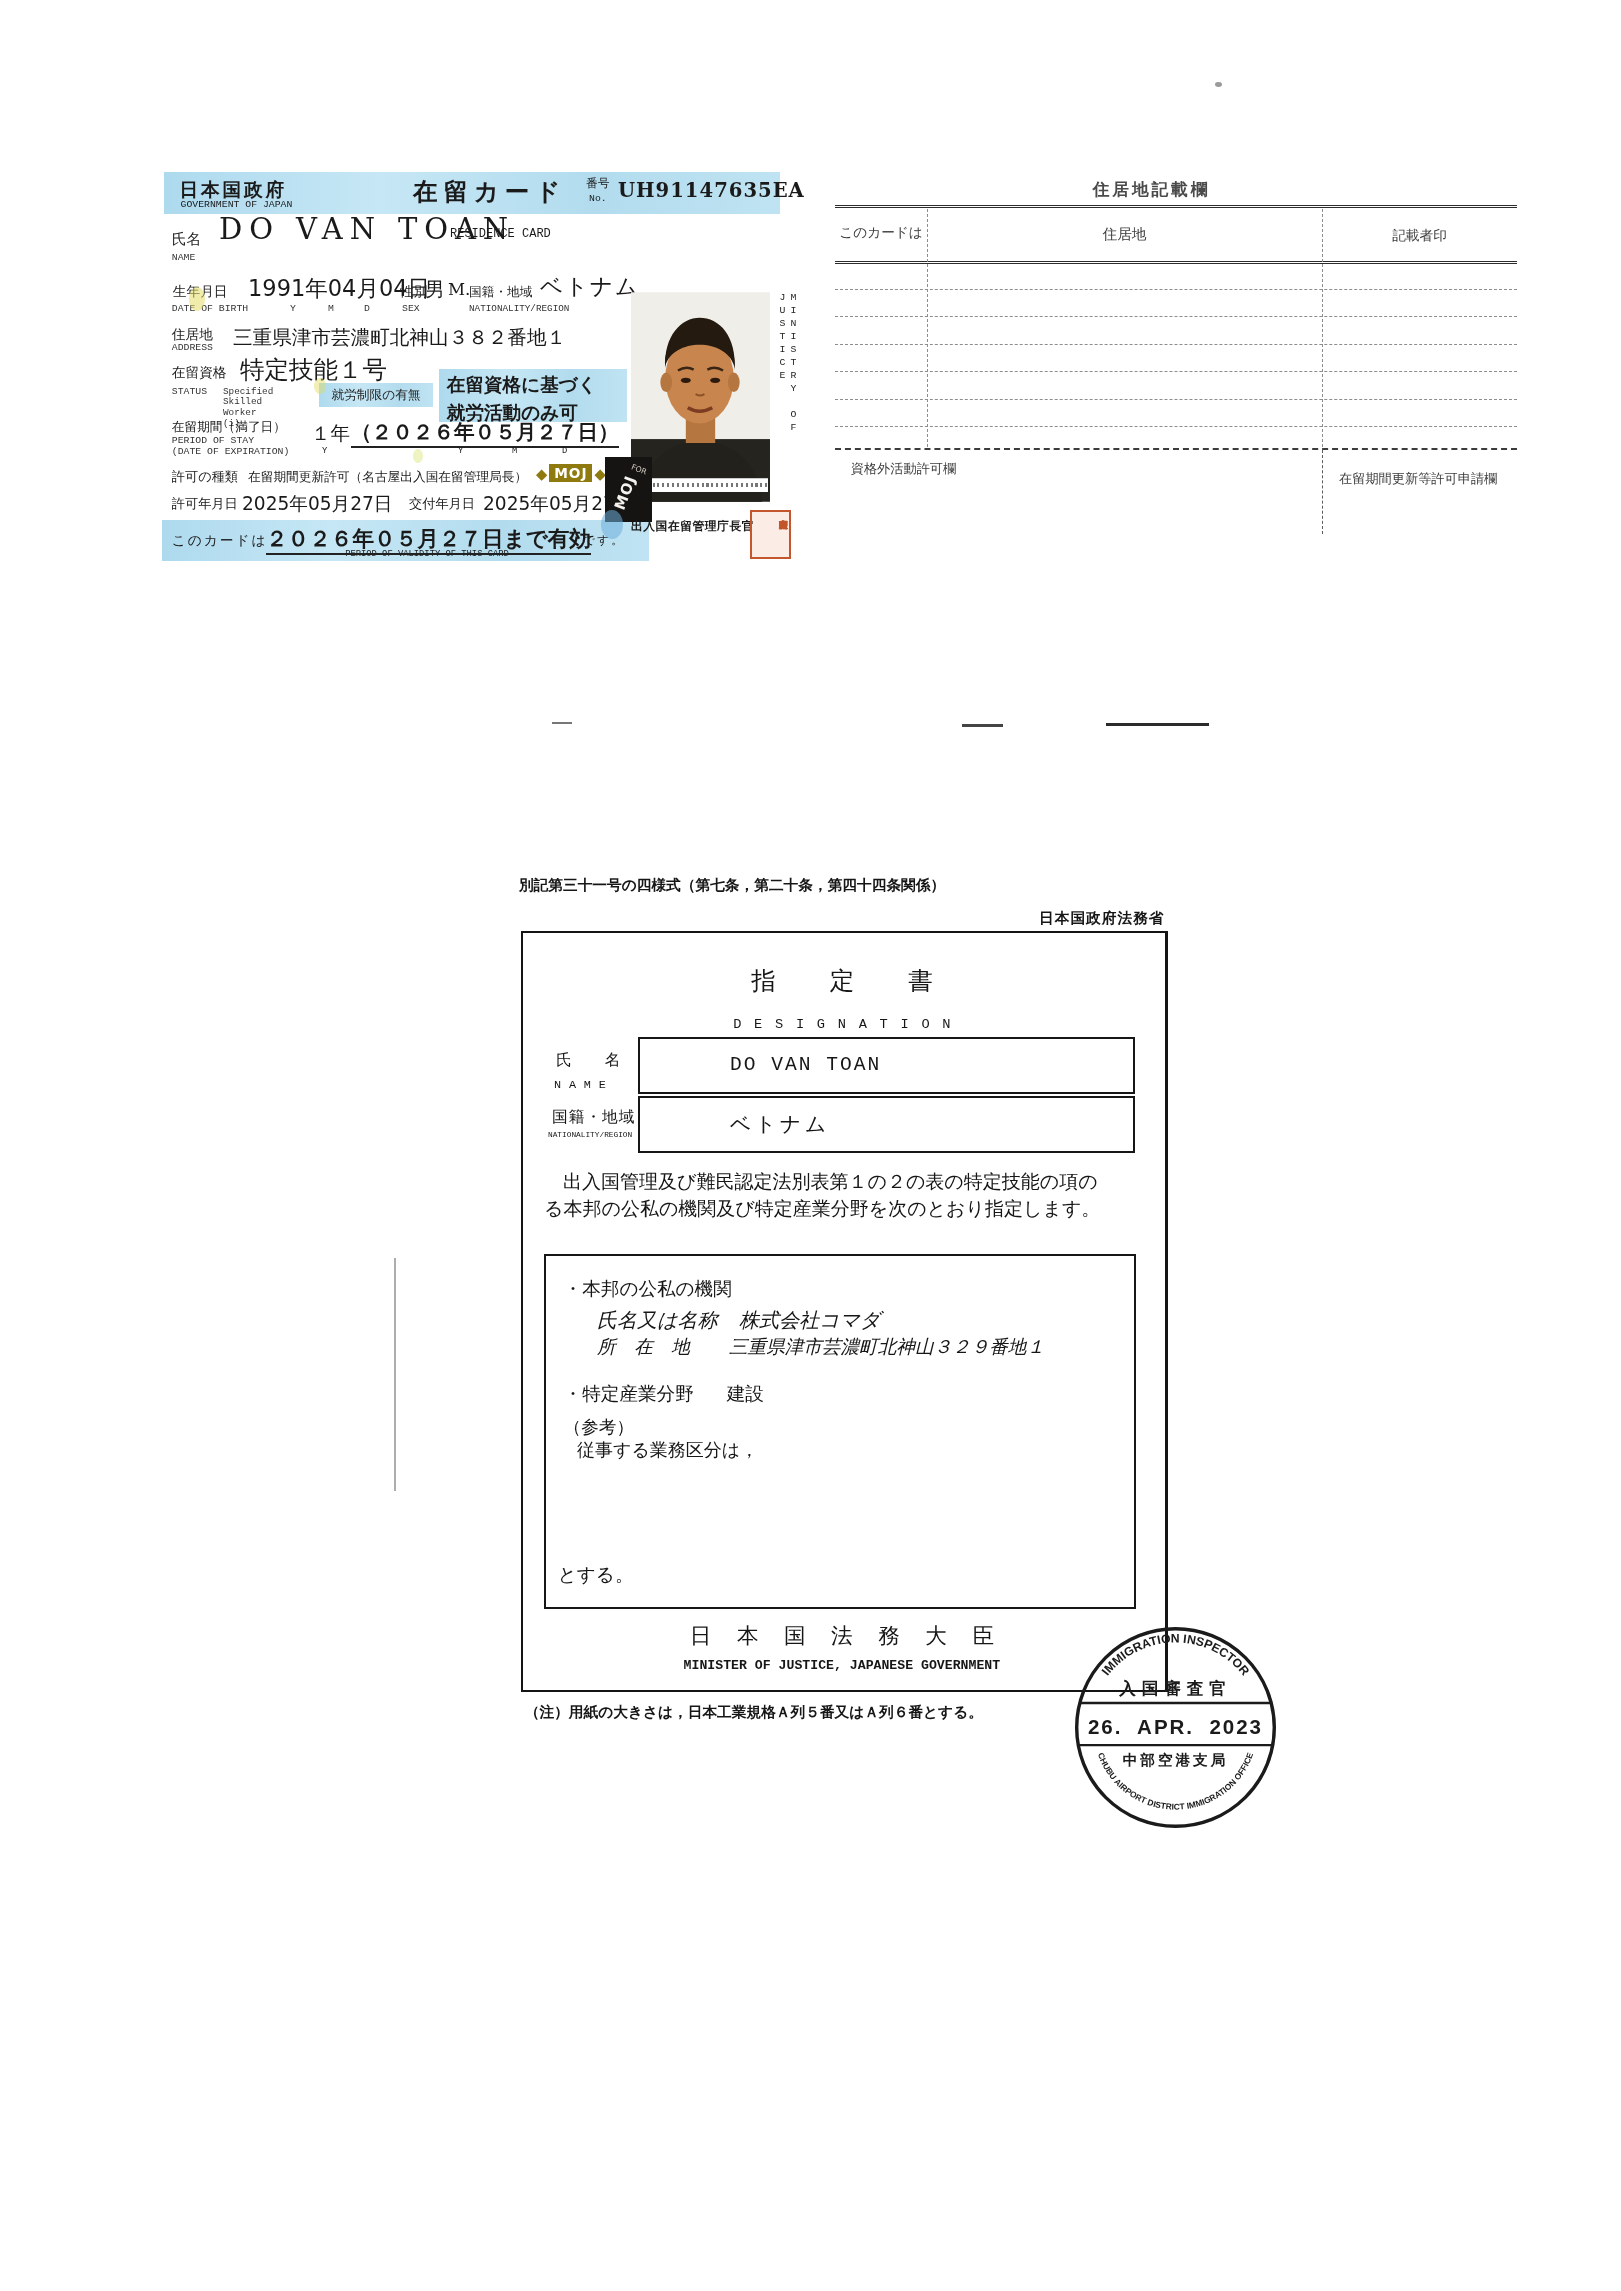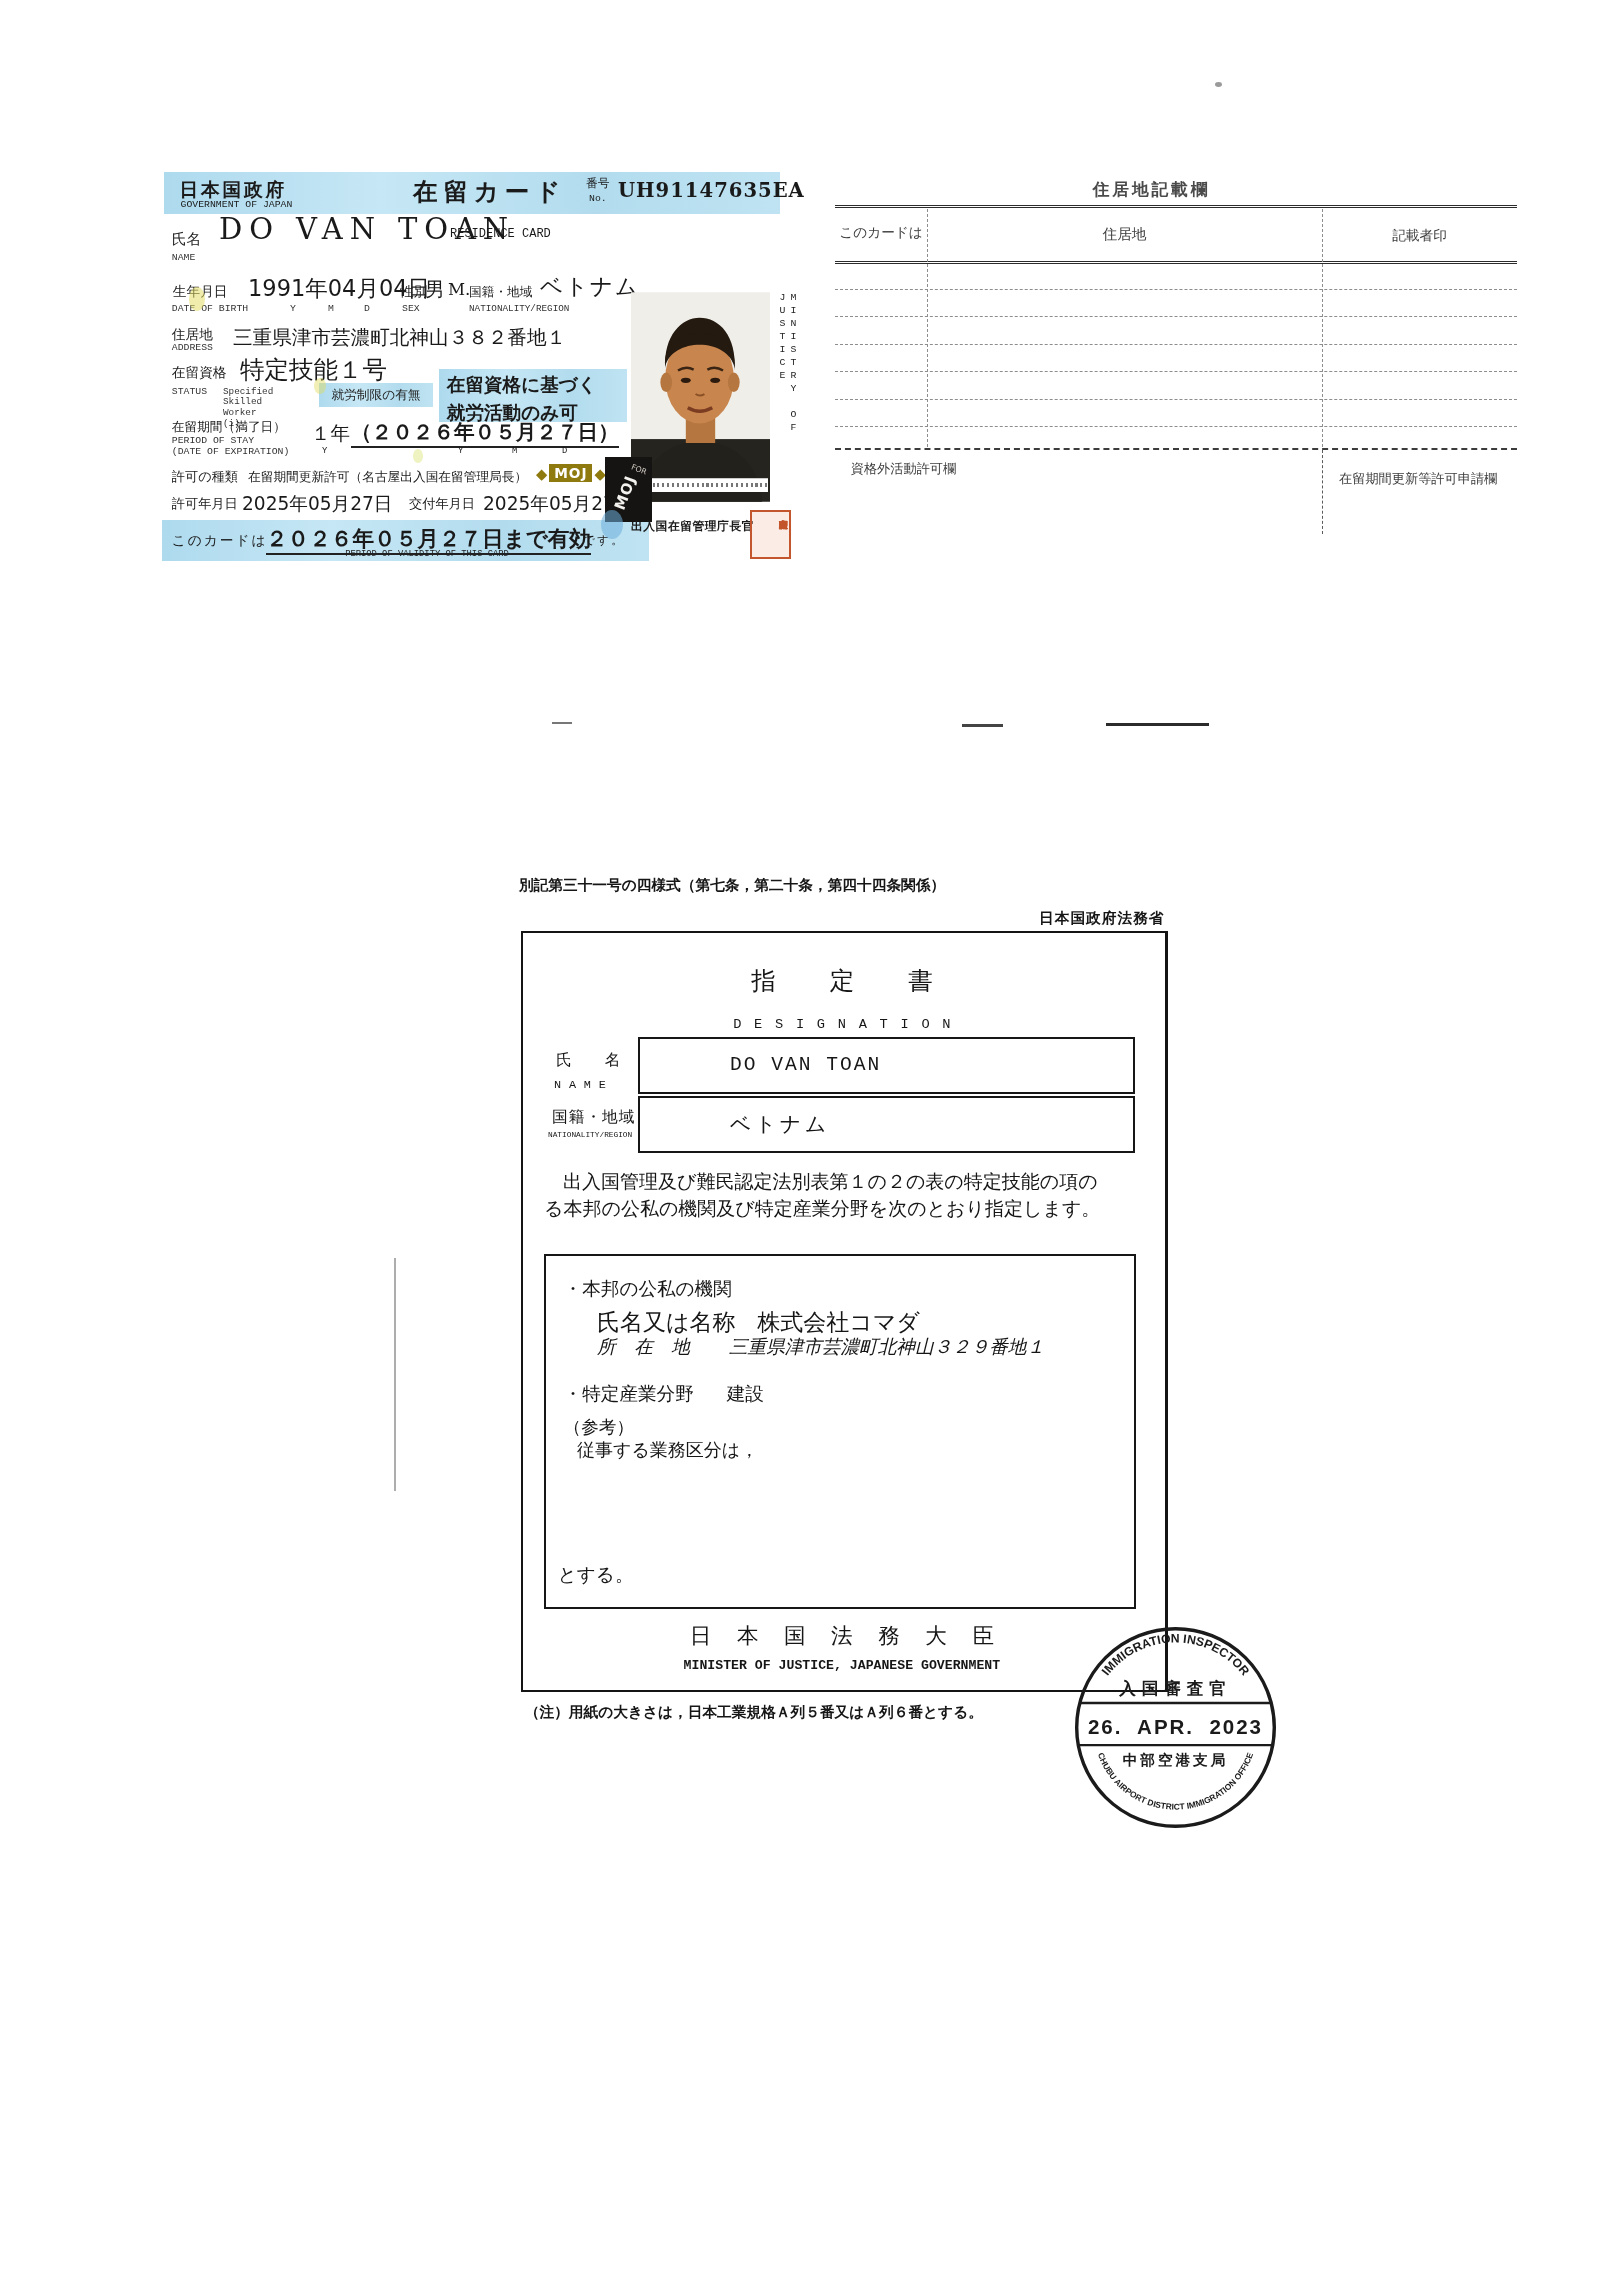--- a/index.html
+++ b/index.html
@@ -207,21 +207,21 @@
       <div style="font-size:20.6px;letter-spacing:3.9px;line-height:53px;padding-left:90px;">ベトナム</div>
     </div>
 
     <div class="abs" style="left:29px;top:294px;font-size:19px;line-height:27.4px;">
       <div class="nowrap">　出入国管理及び難民認定法別表第１の２の表の特定技能の項の</div>
       <div class="nowrap">る本邦の公私の機関及び特定産業分野を次のとおり指定します。</div>
     </div>
 
     <div class="abs dbox" style="left:29px;top:380px;width:588px;height:351px;">
       <div class="abs row-line" style="left:17.6px;top:19.6px;font-size:18.6px;">・本邦の公私の機関</div>
-      <div class="abs row-line" style="left:51px;top:51px;font-size:23px;">
+      <div class="abs row-line" style="left:51px;top:51px;font-size:20px;font-style:italic;">
         <span>氏名又は名称</span><span style="display:inline-block;width:21.6px;"></span><span>株式会社コマダ</span>
       </div>
       <div class="abs row-line" style="left:51px;top:78px;font-size:18.6px;font-style:italic;">
         <span>所　在　地</span><span style="display:inline-block;width:39px;"></span><span>三重県津市芸濃町北神山３２９番地１</span>
       </div>
       <div class="abs row-line" style="left:17.6px;top:125px;font-size:18.6px;">
         <span>・特定産業分野</span><span style="display:inline-block;width:33px;"></span><span>建設</span>
       </div>
       <div class="abs row-line" style="left:17.6px;top:159px;font-size:17.6px;">（参考）</div>
       <div class="abs row-line" style="left:31px;top:182px;font-size:18px;">従事する業務区分は，</div>

